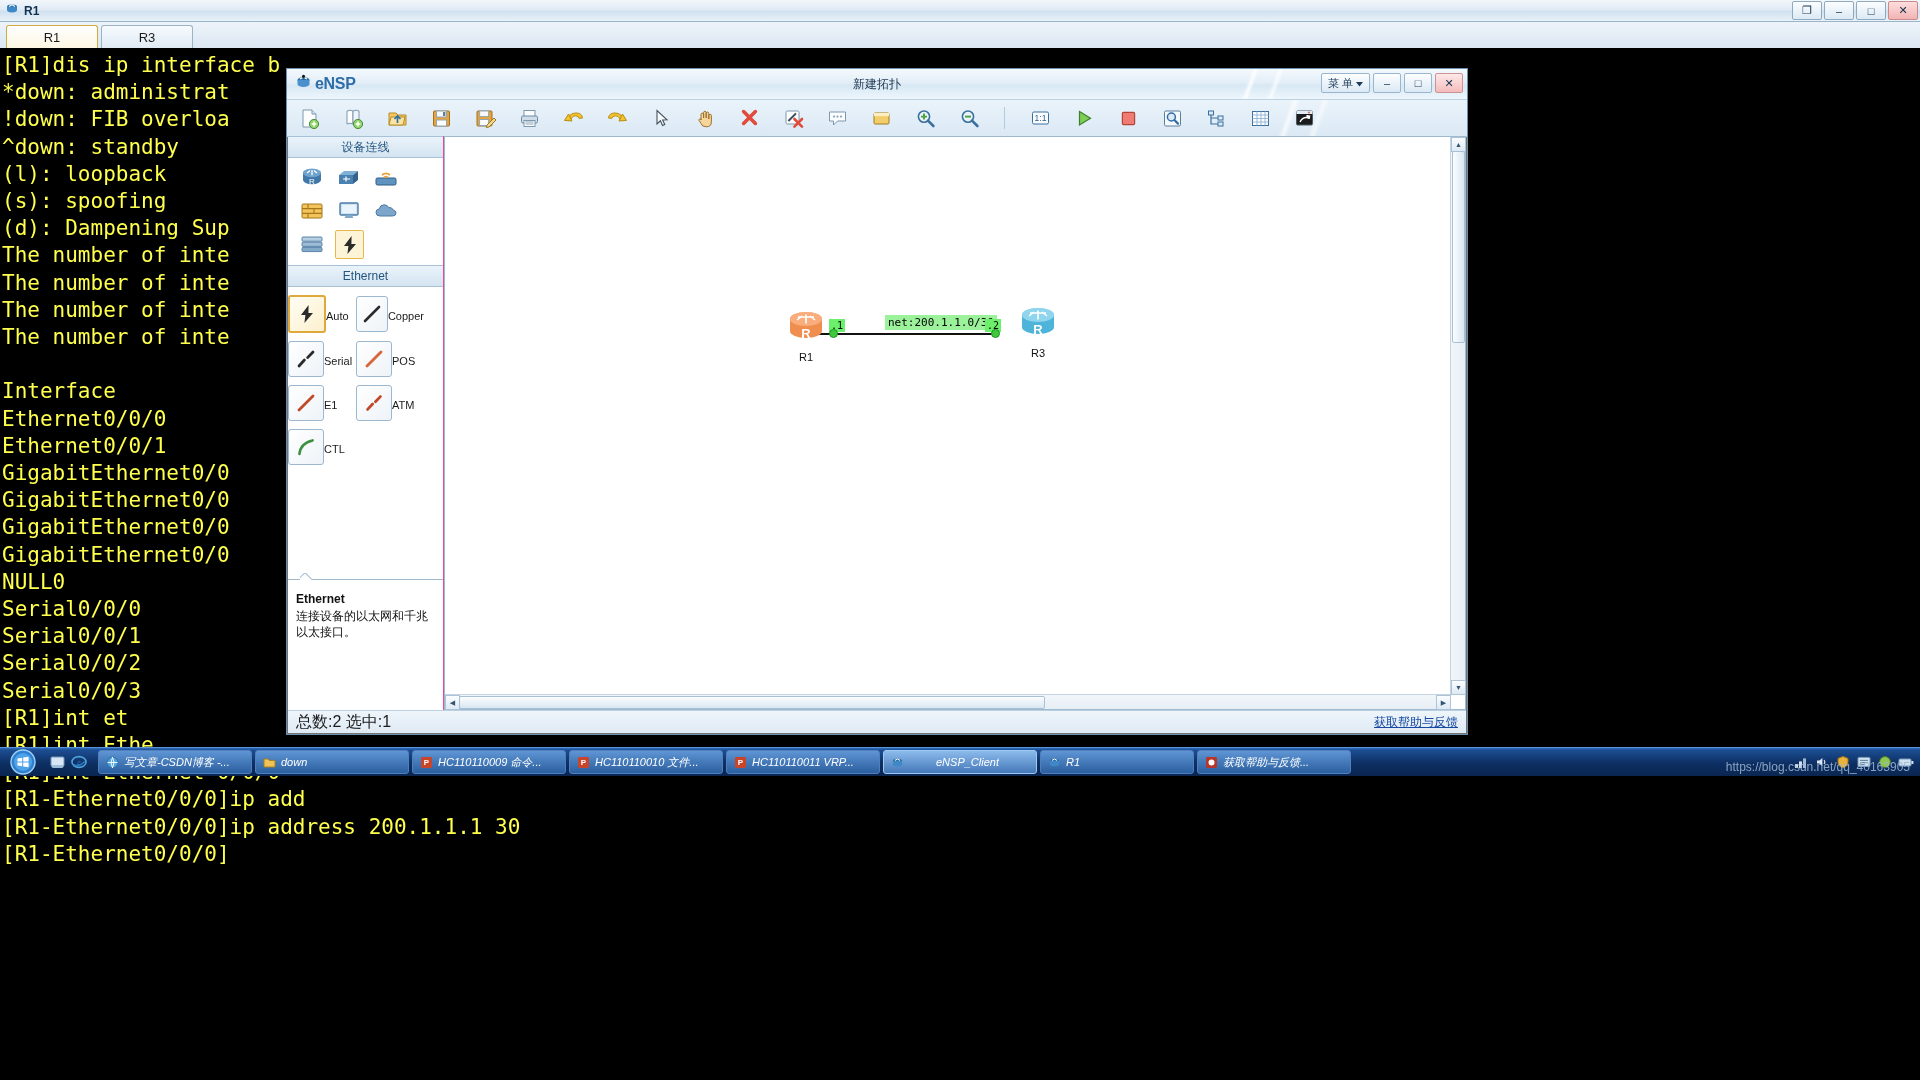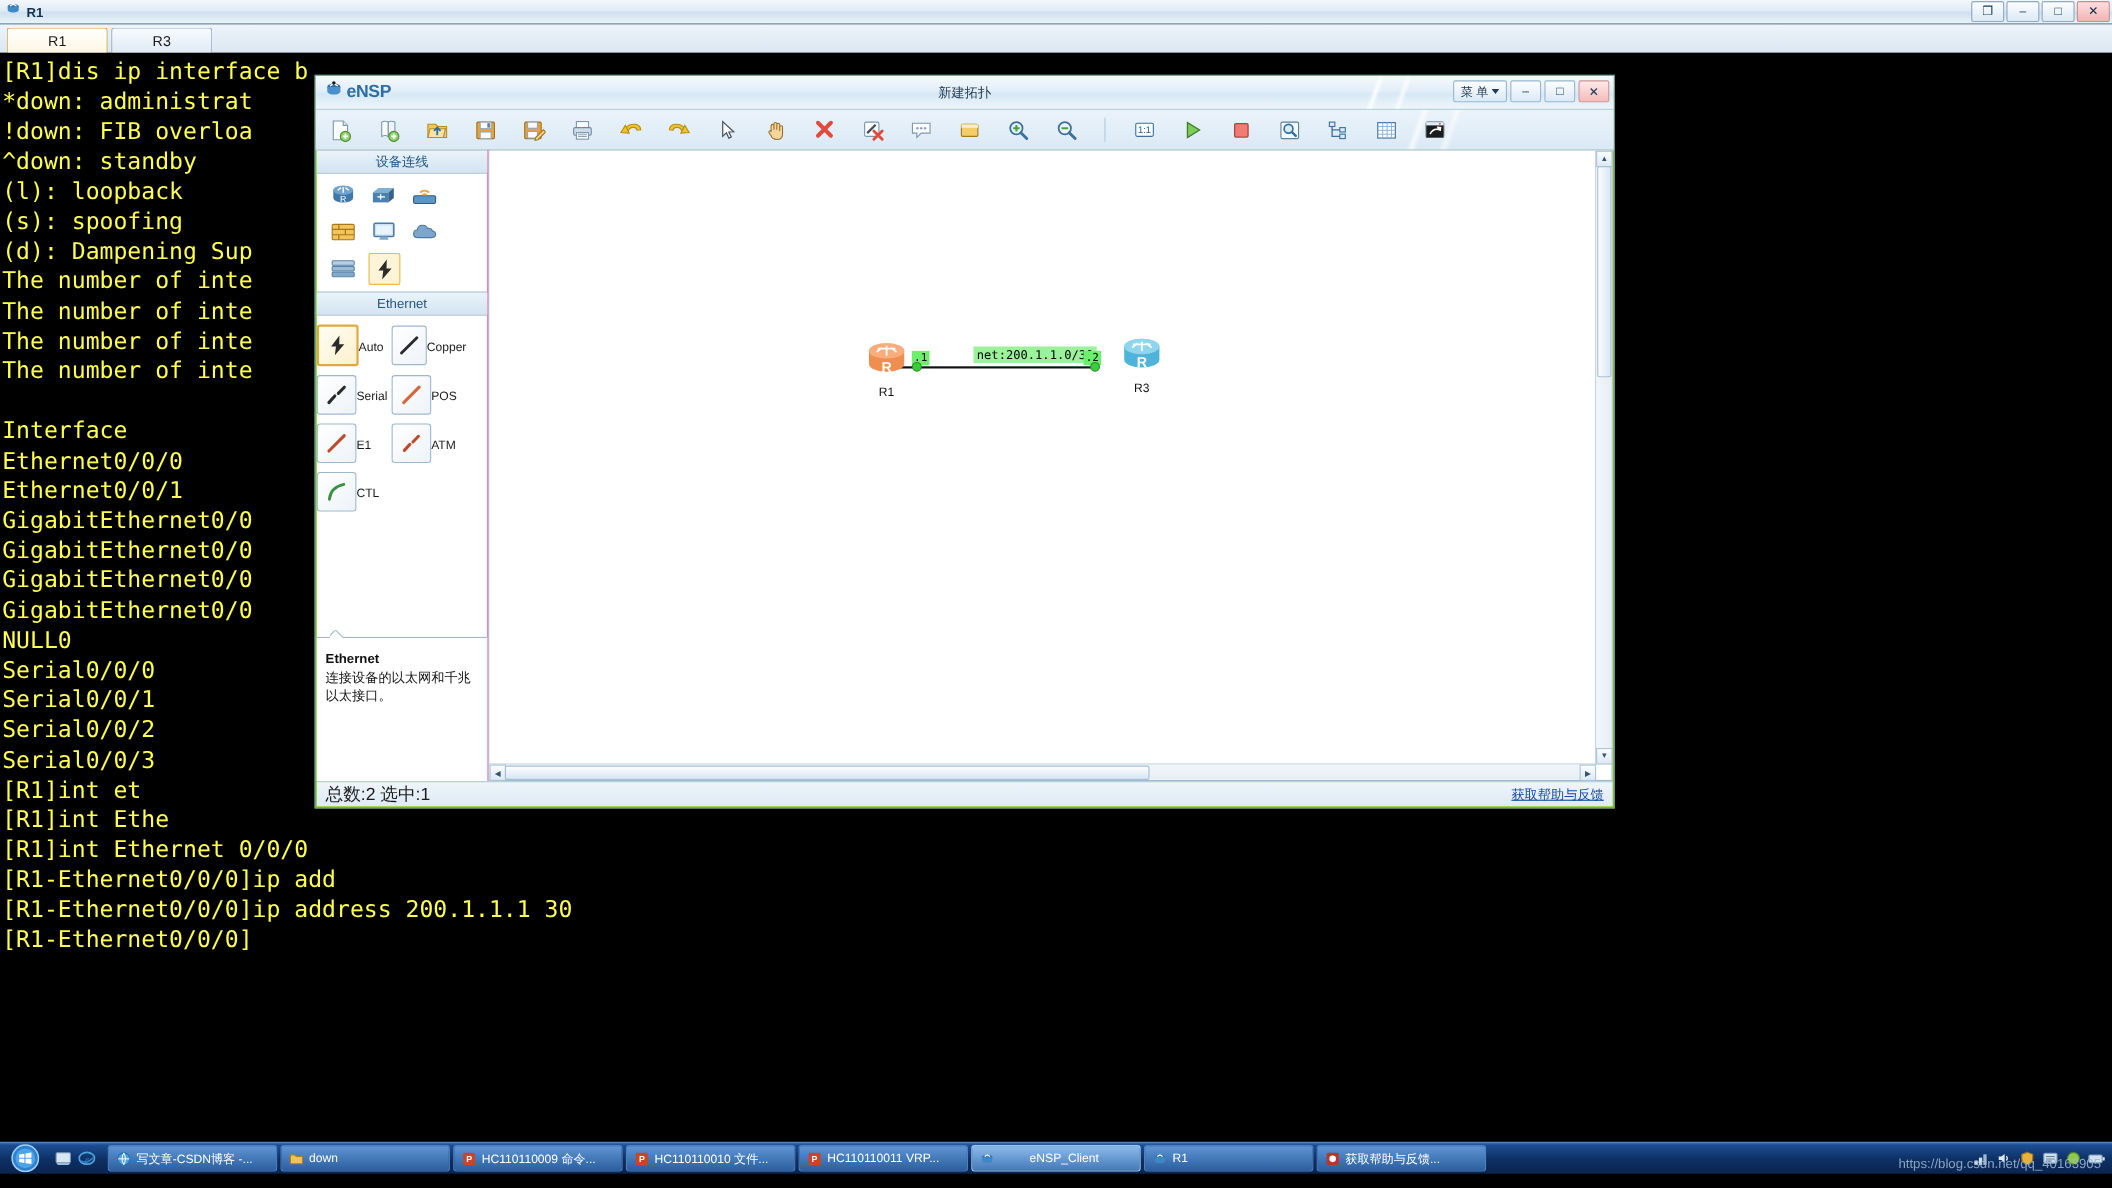--- a/index.html
+++ b/index.html
@@ -1,18 +1,18 @@
 <!DOCTYPE html>
 <html><head>
 <meta charset="utf-8">
 <style>
   html,body{margin:0;padding:0;}
   body{width:1920px;height:1080px;overflow:hidden;background:#000;
        font-family:"Liberation Sans",sans-serif;}
-  .root{position:relative;width:1920px;height:1067px;border-radius:32px;}
+  .root{position:relative;width:1920px;height:776px;border-radius:32px;}
 
   
   #terminal-window{position:absolute;left:0;top:0;width:1920px;height:1052px;background:#000;}
   #term-titlebar{position:relative;height:21px;
      background:linear-gradient(to bottom,#f3f7fb 0%,#dfeaf5 48%,#cfe0ef 52%,#e9f2f9 100%);
      border-bottom:1px solid #9ab4cc;display:flex;align-items:center;}
   #term-titlebar .tb-icon{margin-left:5px;margin-right:5px;}
   #term-title{font-size:12px;color:#11314f;font-weight:bold;}
   .tbtn-group{position:absolute;right:2px;top:1px;display:flex;gap:2px;}
   .tbtn{width:28px;height:17px;border:1px solid #8fa9bf;border-radius:2px;
@@ -28,21 +28,21 @@
      background:linear-gradient(to bottom,#f7fbfe,#dfeaf4);margin-right:3px;}
   .term-tab.active{background:linear-gradient(to bottom,#ffffff,#fdf6e3);
      border-color:#d2ab3e;border-bottom:1px solid #ffffff;position:relative;top:1px;}
 
   #term-body{position:absolute;left:0;top:48px;right:0;bottom:0;background:#000;
      color:#ffff4d;font-family:"DejaVu Sans Mono","Liberation Mono",monospace;
      font-size:21px;line-height:27.2px;padding:4px 0 0 2px;white-space:pre;overflow:hidden;}
 
   
   #ensp-window{position:absolute;left:286px;top:68px;width:1180px;height:665px;
-     background:#84cc16;border:1px solid #6d90ae;box-shadow:0 2px 9px rgba(0,0,0,.45);}
+     background:#737373;border:1px solid #6d90ae;box-shadow:0 2px 9px rgba(0,0,0,.45);}
   #ensp-titlebar{height:30px;position:relative;
      background:linear-gradient(to bottom,#f4f9fd 0%,#e3eef8 45%,#d7e8f4 55%,#eef6fc 100%);
      display:flex;align-items:center;border-bottom:1px solid #bcd2e4;overflow:hidden;}
   #ensp-titlebar:after{content:"";position:absolute;right:120px;top:-20px;width:180px;height:80px;
      background:linear-gradient(110deg,transparent 44%,rgba(255,255,255,.85) 46%,transparent 48%,
      transparent 56%,rgba(255,255,255,.7) 58%,transparent 60%);pointer-events:none;}
   #ensp-logo{margin-left:8px;margin-right:3px;}
   #ensp-name{font-size:16px;font-weight:bold;color:#2e6ea6;letter-spacing:-.3px;}
   #ensp-doc-title{position:absolute;left:0;right:0;text-align:center;font-size:12px;color:#223b52;}
   #ensp-winbtns{position:absolute;right:4px;top:4px;display:flex;gap:3px;align-items:center;}
@@ -126,21 +126,21 @@
      background:linear-gradient(to bottom,#2b6bbd 0%,#1c4d91 8%,#0d2f63 55%,#0a2550 100%);
      display:flex;align-items:center;border-top:1px solid #5b93d6;}
   #start-btn{width:46px;height:26px;display:flex;align-items:center;justify-content:center;}
   .ql{width:22px;height:24px;display:flex;align-items:center;justify-content:center;}
   .tb-task{height:22px;min-width:140px;max-width:160px;margin-right:3px;padding:0 6px;
      display:flex;align-items:center;gap:5px;border:1px solid #4f7fbd;border-radius:3px;
      background:linear-gradient(to bottom,#5f95d4,#2b5f9f);
      font-size:11px;color:#fff;overflow:hidden;white-space:nowrap;}
   .tb-task.active{background:linear-gradient(to bottom,#8cbbec,#4478b8);border-color:#9fc8f0;gap:32px;}
   .tb-task .tt-ico{width:14px;height:14px;flex:0 0 14px;display:flex;align-items:center;justify-content:center;}
-  .tb-task .tt-lbl{overflow:hidden;text-overflow:ellipsis;}
+  .tb-task .tt-lbl{overflow:hidden;text-overflow:ellipsis;font-style:italic;}
   #tray{margin-left:auto;display:flex;align-items:center;gap:5px;padding-right:6px;}
   .tray-ico{width:16px;height:16px;display:flex;align-items:center;justify-content:center;}
   #watermark{position:absolute;right:10px;bottom:2px;font-size:12px;color:#9fb8d4;opacity:.85;}
 </style>
 </head>
 <body>
 
 <div class="root">
 
   <div id="terminal-window">

